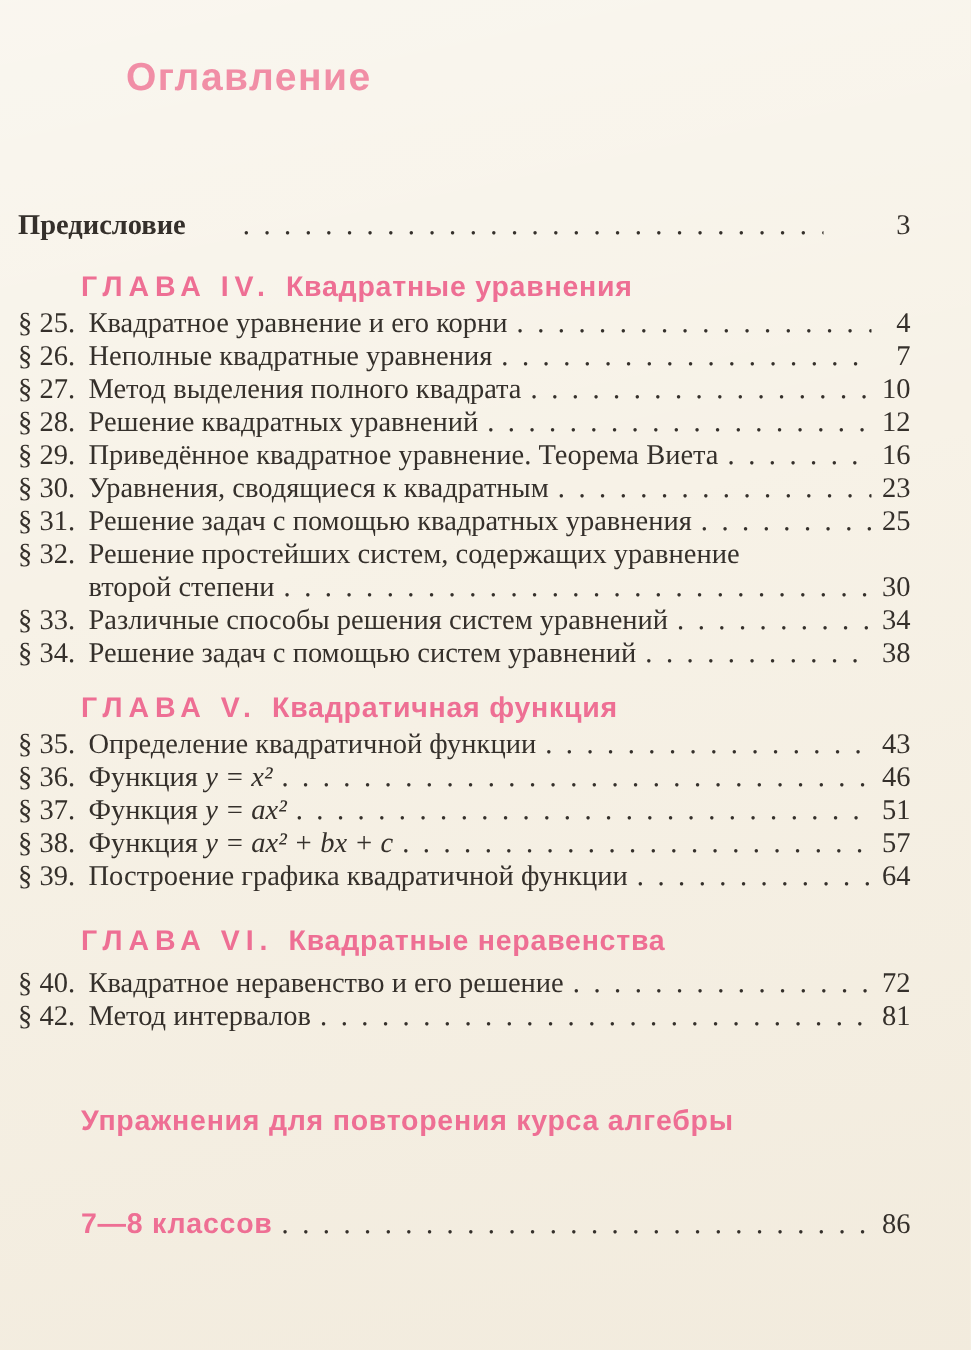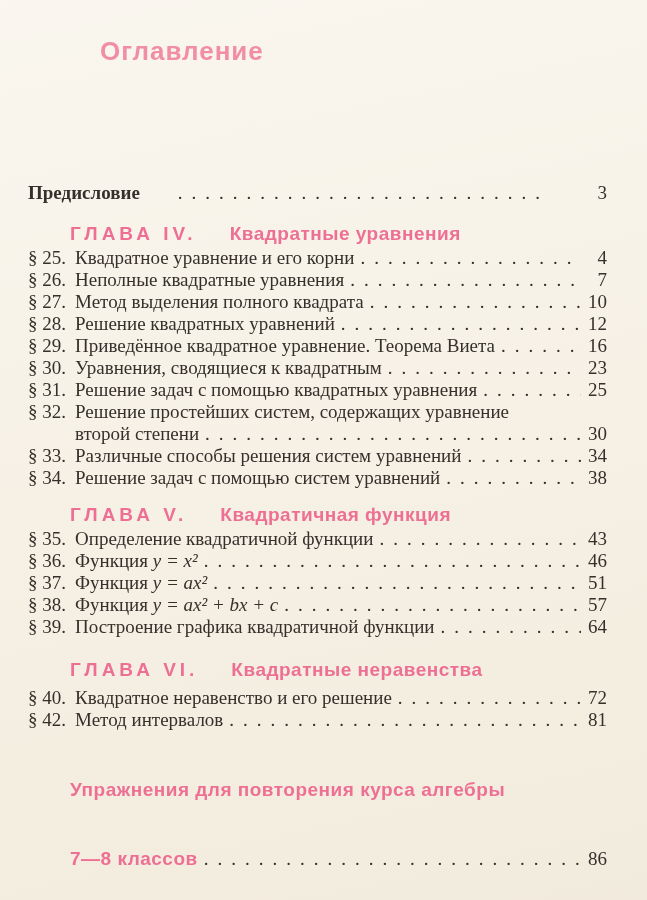--- a/index.html
+++ b/index.html
@@ -12,52 +12,51 @@
   html, body { width: 647px; }
   body {
     font-family: "Liberation Serif", serif;
     color: var(--text);
     background: var(--background);
   }
   .page {
     position: relative;
     width: 647px;
     height: 900px;
-    padding: 36px 40px 0 28px;
+    padding: 36px 40px 0 12px;
     background: linear-gradient(168deg, rgba(255,255,255,.35) 0%, rgba(255,255,255,0) 40%, rgba(205,185,150,.12) 100%), var(--background);
     overflow: hidden;
   }
   .title {
     margin-left: 72px;
     font-family: "Liberation Sans", sans-serif;
     font-weight: bold;
     font-size: 26px;
     line-height: 30px;
     letter-spacing: 1px;
     color: var(--title-pink);
   }
   .preface {
-    margin-top: 116px;
+    margin-top: 74px;
     display: flex;
     align-items: baseline;
     font-size: 19px;
     line-height: 22px;
     gap: 32px;
   }
   .preface-label { font-weight: bold; white-space: pre; }
   .chapter-heading {
     margin: 19px 0 2px 42px;
     font-family: "Liberation Sans", sans-serif;
     font-weight: bold;
     font-size: 19px;
     line-height: 22px;
     color: var(--heading-pink);
     display: flex;
     align-items: baseline;
-    gap: 23px;
   }
   #chapters .chapter:nth-child(2) .chapter-heading { margin-top: 15px; }
   #chapters .chapter:nth-child(3) .chapter-heading { margin-top: 21px; margin-bottom: 6px; }
   .ch-label { letter-spacing: 4px; margin-right: 10px; white-space: pre; }
   .ch-title { letter-spacing: .5px; }
   .entry {
     display: flex;
     align-items: flex-start;
     font-size: 19px;
     line-height: 22px;

